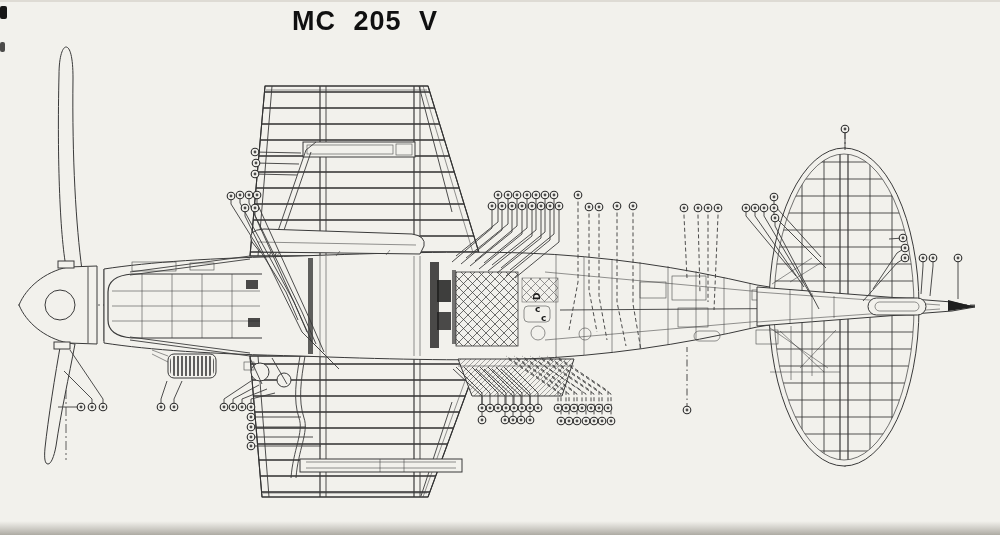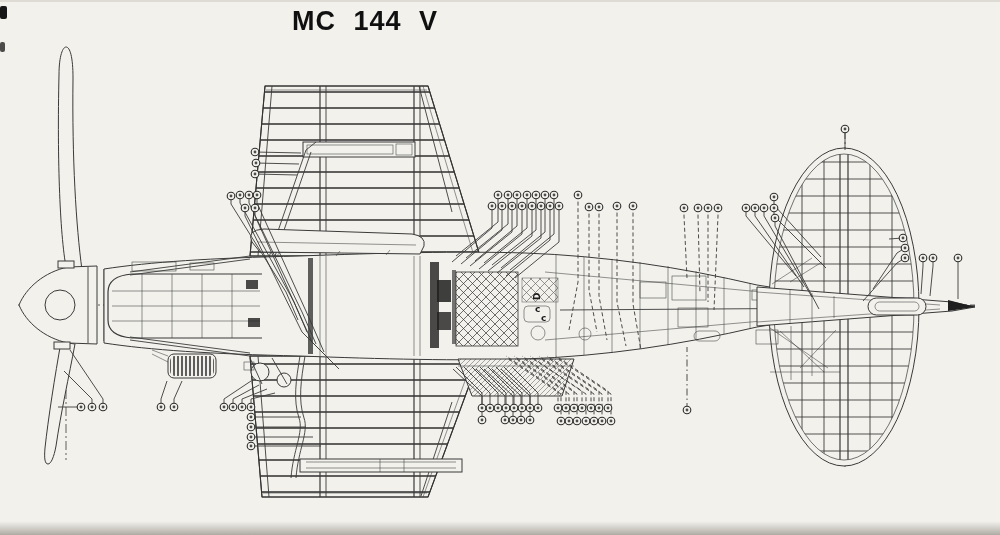--- a/index.html
+++ b/index.html
@@ -24,21 +24,21 @@
   .leader.dashed{stroke-dasharray:4 2.6;}
   .leader.dashdot{stroke-dasharray:7 3 1.5 3;}
   .marker{fill:var(--paper);stroke:#2c2c2c;stroke-width:1.1;}
   .markerdot{fill:#3c3c3c;opacity:.9;}
   .ann{font:bold 9px "DejaVu Sans",sans-serif;fill:#1c1c1c;}
 </style>
 </head>
 <body>
 
 <div id="stage">
-  <h1 id="title">MC 144 V</h1>
+  <h1 id="title">MC 205 V</h1>
 
   <svg width="1000" height="535" viewBox="0 0 1000 535">
     <defs>
       <pattern id="ribs16" width="8" height="16" patternUnits="userSpaceOnUse">
         <line x1="0" y1="12" x2="8" y2="12" class="pln"></line>
       </pattern>
       <pattern id="ribs17" width="8" height="17" patternUnits="userSpaceOnUse">
         <line x1="0" y1="9" x2="8" y2="9" class="pln2"></line>
       </pattern>
       <pattern id="xhatch" width="9" height="9" patternUnits="userSpaceOnUse">

